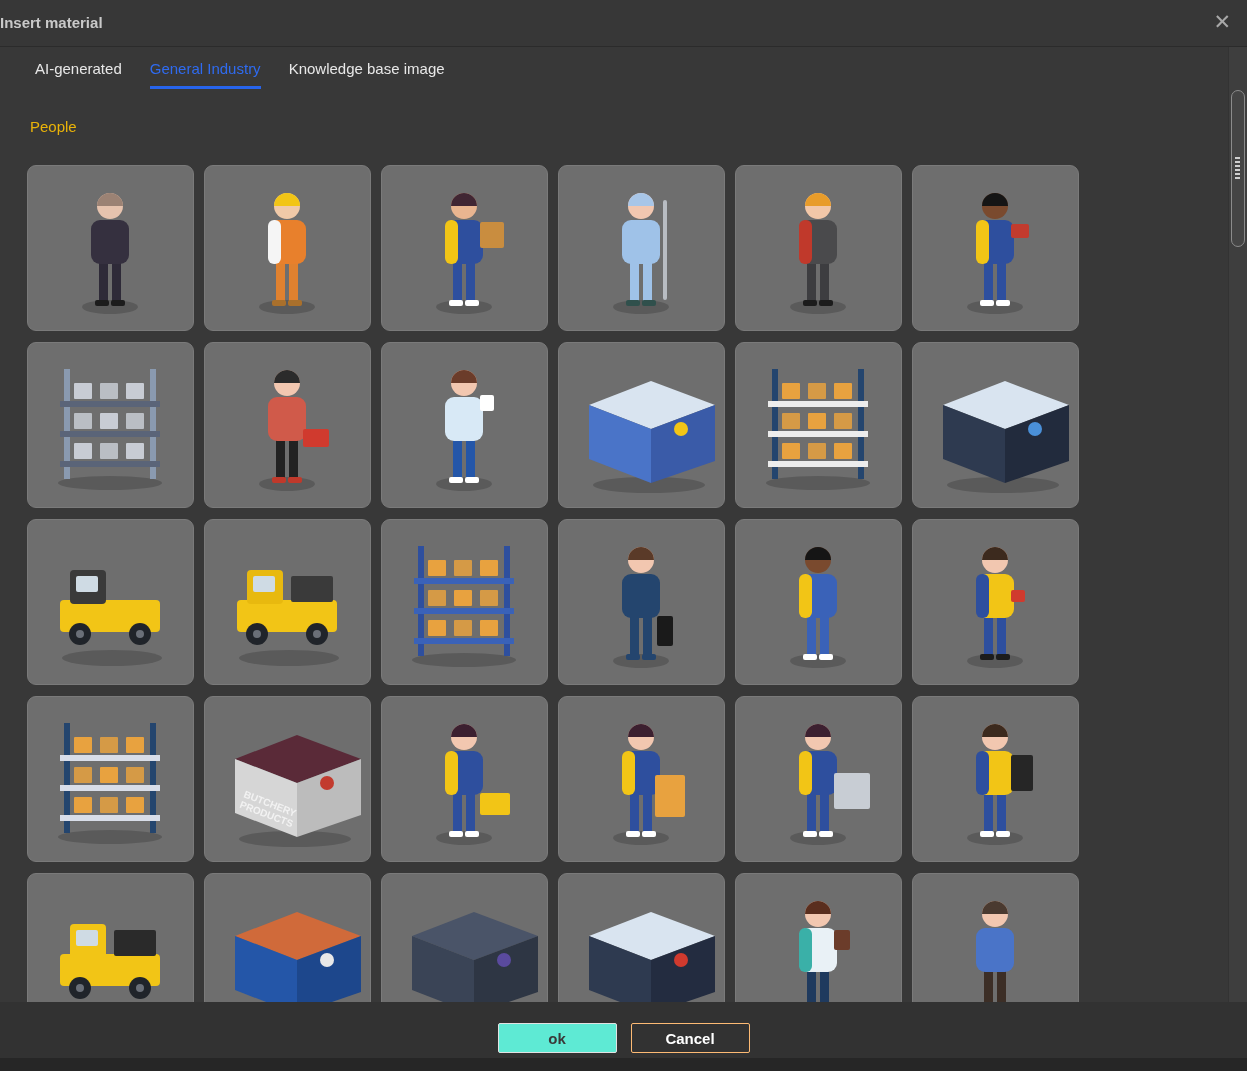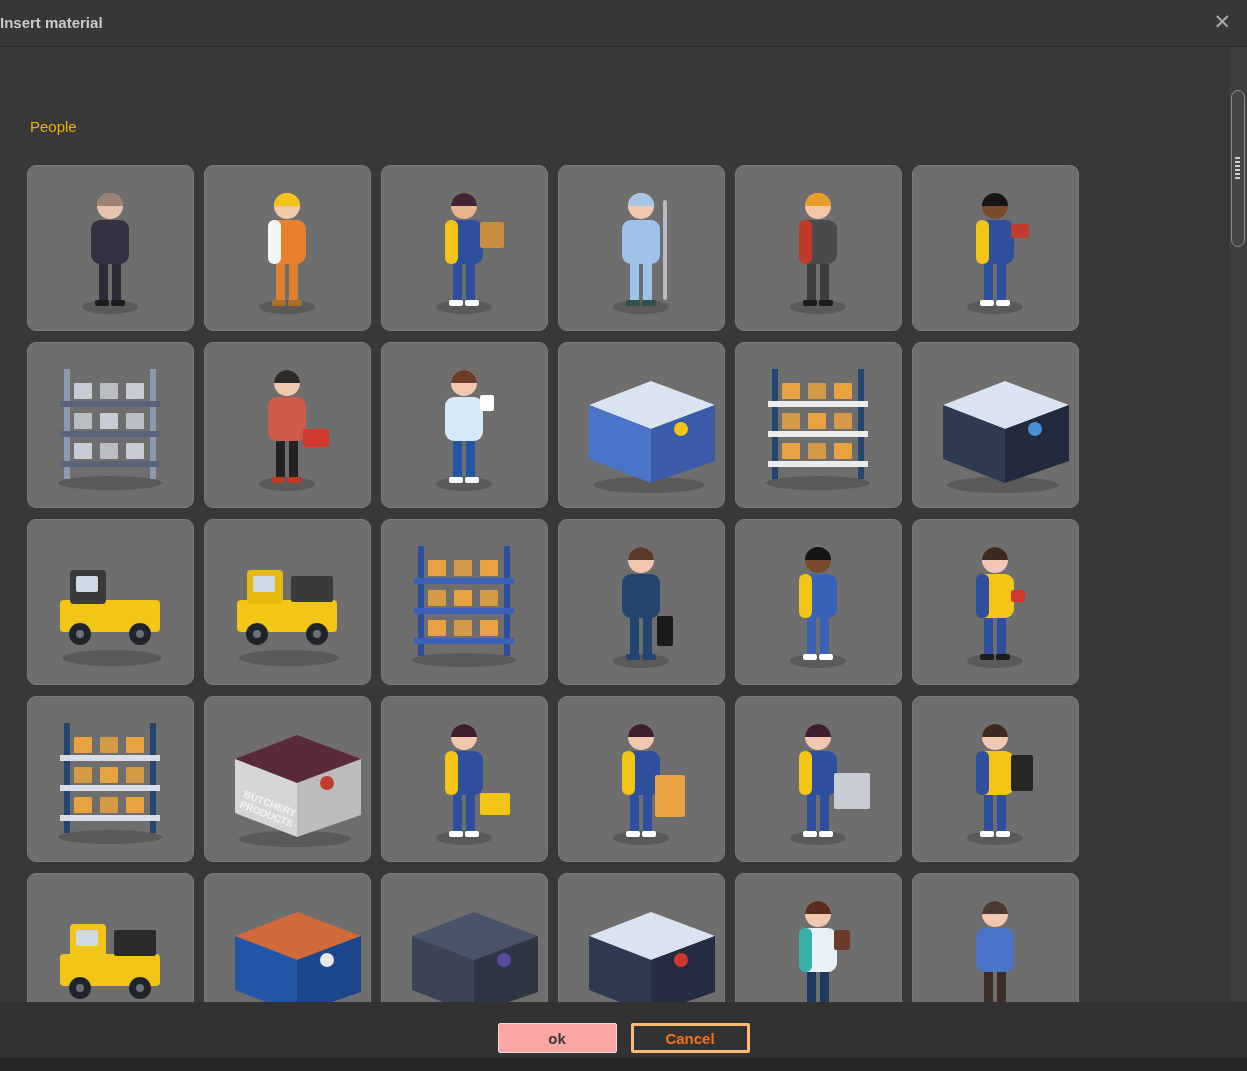--- a/index.html
+++ b/index.html
@@ -27,34 +27,39 @@
   .scrollbar{position:absolute;top:47px;right:0;width:18px;bottom:69px;background:#3e3e3e;
              border-left:1px solid #333333;}
   .sb-thumb{position:absolute;top:43px;left:2px;right:2px;height:155px;border:1px solid #8c8c8c;
             border-radius:7px;background:#454545;cursor:pointer;}
   .sb-grip{position:absolute;left:3px;right:4px;top:50%;margin-top:-12px;height:22px;
            background:repeating-linear-gradient(to bottom,#cfcfcf 0 2px,rgba(0,0,0,0) 2px 4px);}
   
   .footer{position:absolute;left:0;right:0;bottom:0;height:69px;background:#323232;display:flex;
           justify-content:center;align-items:flex-start;padding-top:21px;box-sizing:border-box;gap:14px;z-index:5;}
   .btn{height:30px;width:119px;font-size:15px;font-weight:bold;font-family:inherit;cursor:pointer;border-radius:2px;}
-  .btn-ok{background:#fca5a5;color:#3a3a3a;border:1px solid #e2e2e2;}
-  .btn-cancel{background:rgba(0,0,0,0);color:#f97316;border:3px solid #fdba74;}
+  .btn-ok{background:#5eead4;color:#3a3a3a;border:1px solid #e2e2e2;}
+  .btn-cancel{background:rgba(0,0,0,0);color:#ffffff;border:1px solid #fdba74;}
   .bottom-strip{position:absolute;left:0;right:0;bottom:0;height:13px;background:#262626;z-index:6;}
 </style>
 </head>
 <body>
 
 <div class="dialog">
 
   <div class="hdr">
     <h1 class="hdr-title">Insert material</h1>
     <span class="close">✕</span>
   </div>
 
+  <nav class="tabs" id="tabs">
+      <button class="tab">AI-generated</button>
+      <button class="tab active">General Industry</button>
+      <button class="tab">Knowledge base image</button>
+    </nav>
 
   <div class="section-label">People</div>
 
   <div class="grid" id="grid">
       <div class="tile" aria-label="Businessman in dark suit pointing up">
         <svg viewBox="0 0 165 164" width="165" height="164">
           <ellipse cx="82" cy="141" rx="28" ry="7" fill="rgba(0,0,0,.18)"></ellipse>
           <rect x="71" y="94" width="9" height="42" fill="#2e2a38"></rect>
           <rect x="84" y="94" width="9" height="42" fill="#2e2a38"></rect>
           <rect x="67" y="134" width="14" height="6" rx="2" fill="#1c1c1c"></rect>

